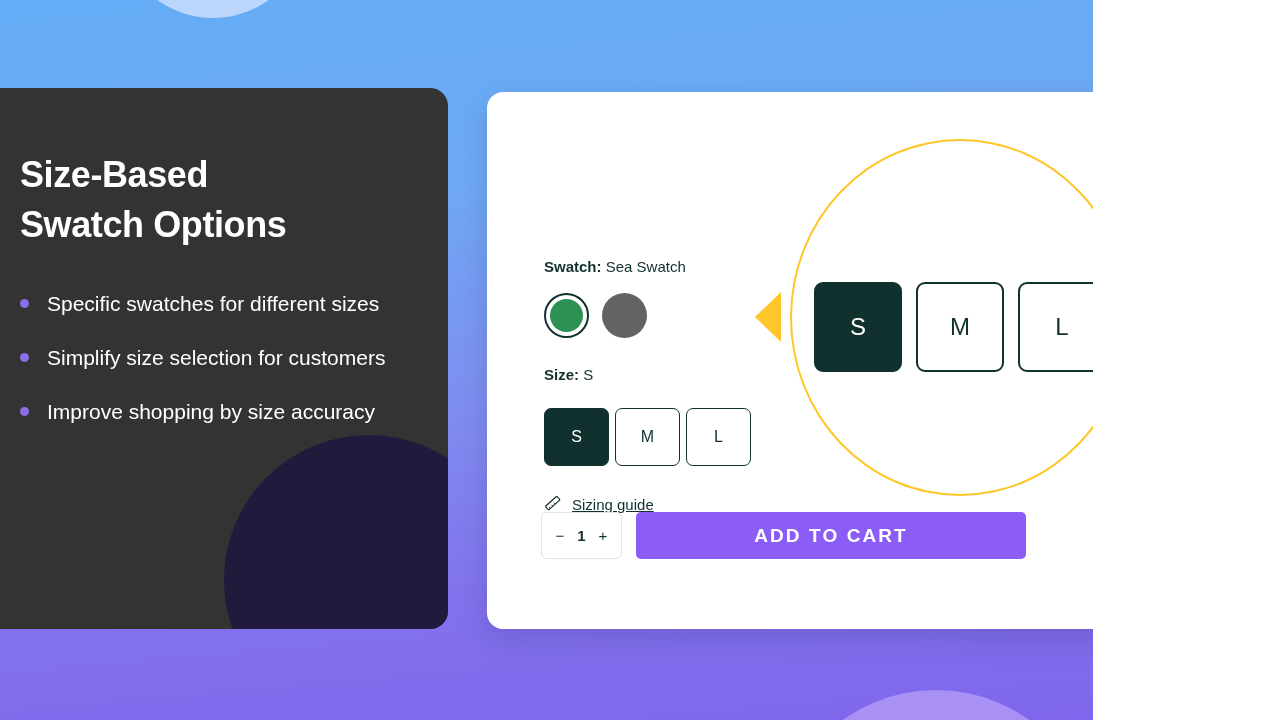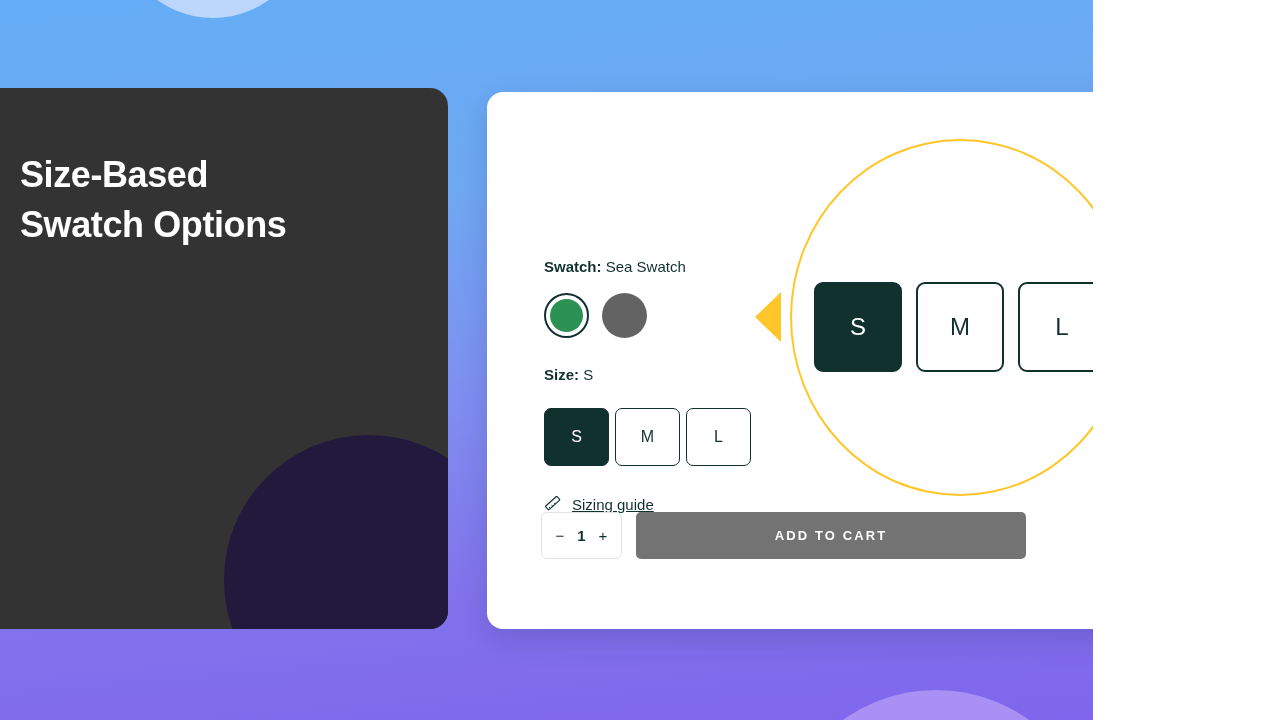--- a/index.html
+++ b/index.html
@@ -210,24 +210,24 @@
     text-align: center;
   }
   .qty-val {
     font-size: 15px;
     font-weight: bold;
     color: #11312e;
   }
   .add-cart {
     width: 390px;
     height: 47px;
-    background: #737373;
+    background: #8b5cf6;
     border-radius: 5px;
     color: #ffffff;
-    font-size: 13px;
+    font-size: 19px;
     font-weight: bold;
     letter-spacing: 2.1px;
     display: flex;
     align-items: center;
     justify-content: center;
   }
 
   
   .magnifier {
     position: absolute;
@@ -287,20 +287,34 @@
 <div id="stage">
 
   <div class="deco-circle-top"></div>
   <div class="deco-circle-bottom"></div>
 
   <div class="dark-card">
     <div class="dark-card-blob"></div>
     <div class="dark-card-inner">
       <h1 class="headline">Size-Based
 Swatch Options</h1>
+      <ul class="bullets">
+        <li class="bullet-row">
+          <span class="bullet-dot"></span>
+          <span class="bullet-text">Specific swatches for different sizes</span>
+        </li>
+        <li class="bullet-row">
+          <span class="bullet-dot"></span>
+          <span class="bullet-text">Simplify size selection for customers</span>
+        </li>
+        <li class="bullet-row">
+          <span class="bullet-dot"></span>
+          <span class="bullet-text">Improve shopping by size accuracy</span>
+        </li>
+      </ul>
     </div>
   </div>
 
   <div class="product-card">
     <div class="pc-body">
 
       <div class="opt-label color-label">
         <b>Swatch:</b>
         <span class="val">Sea Swatch</span>
       </div>

